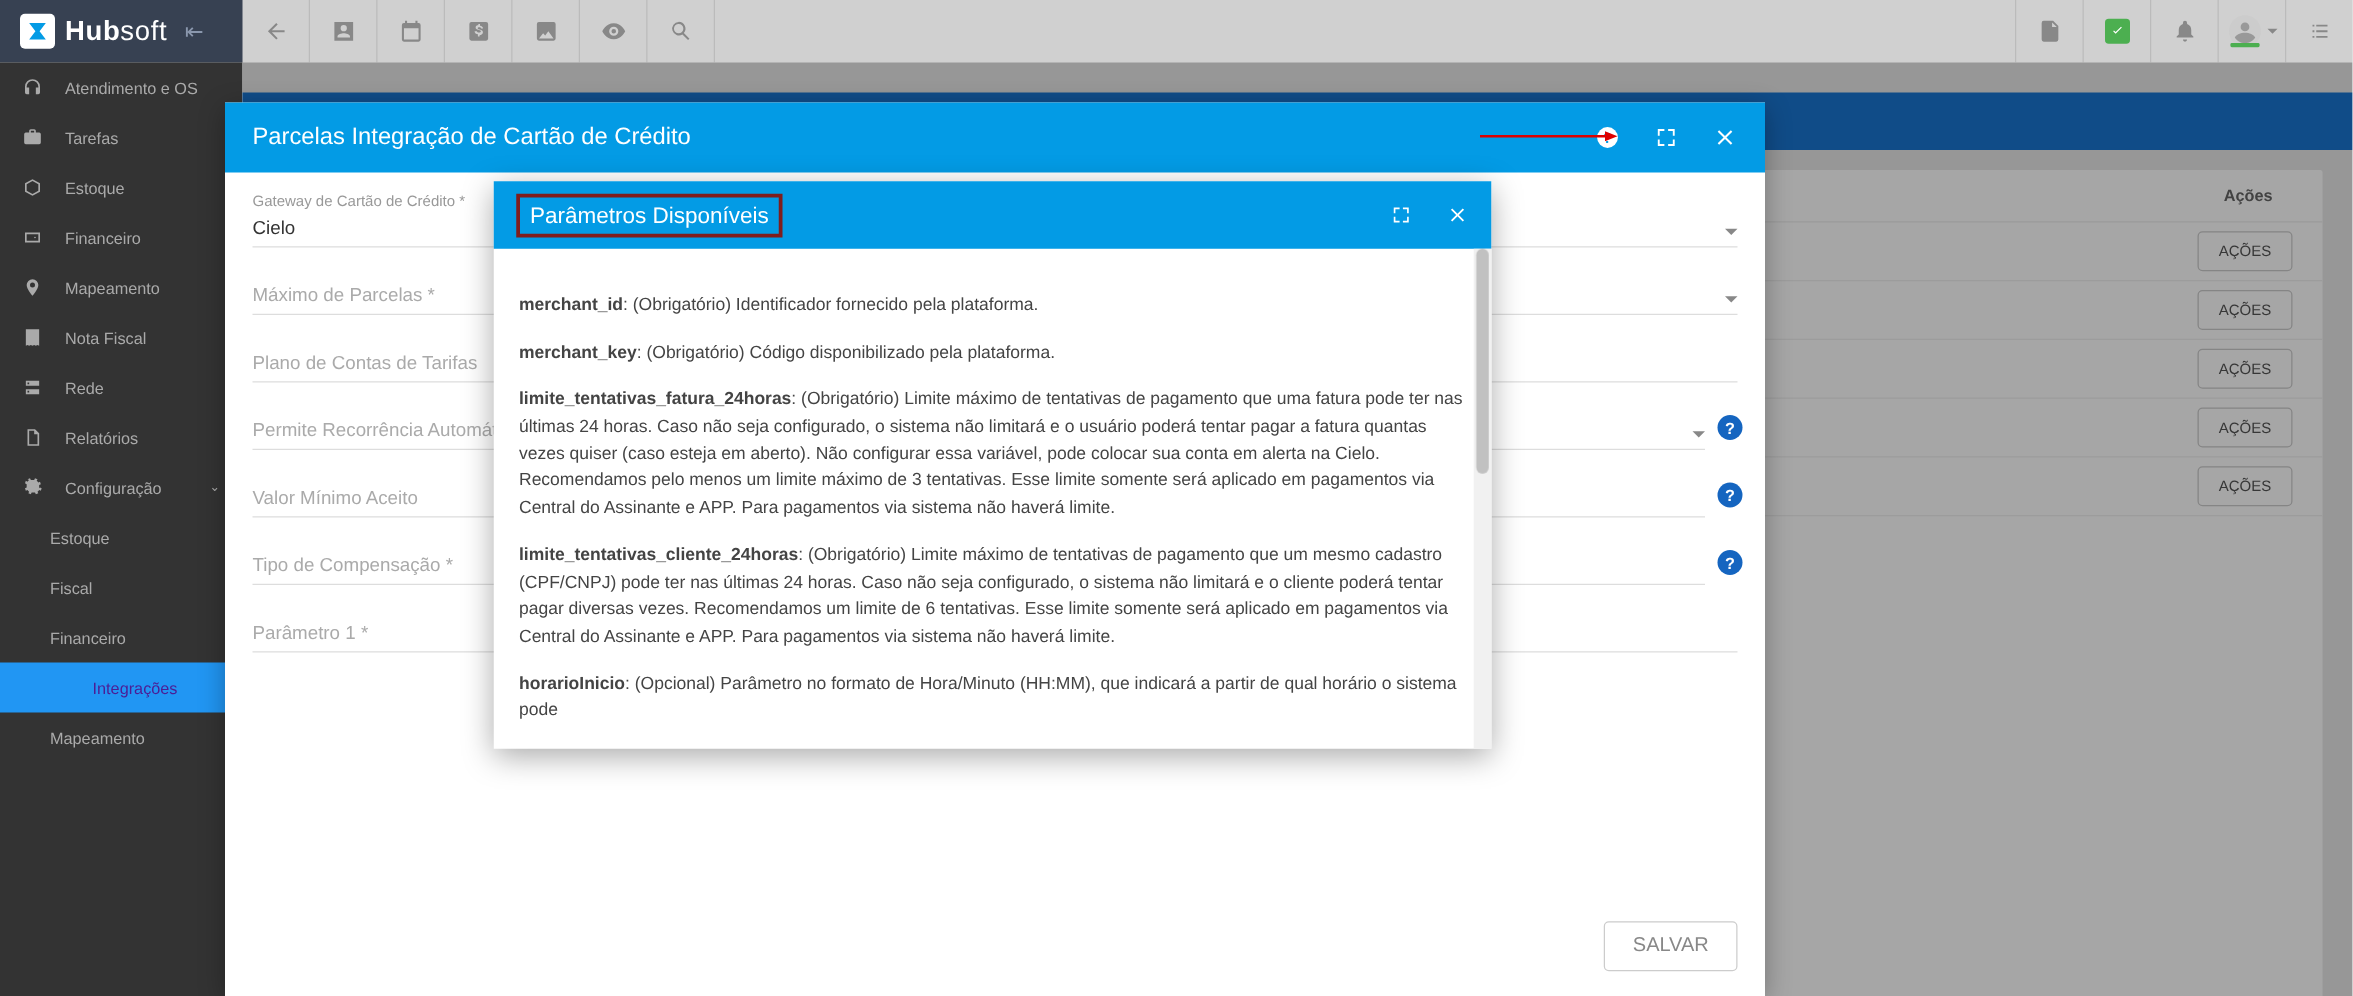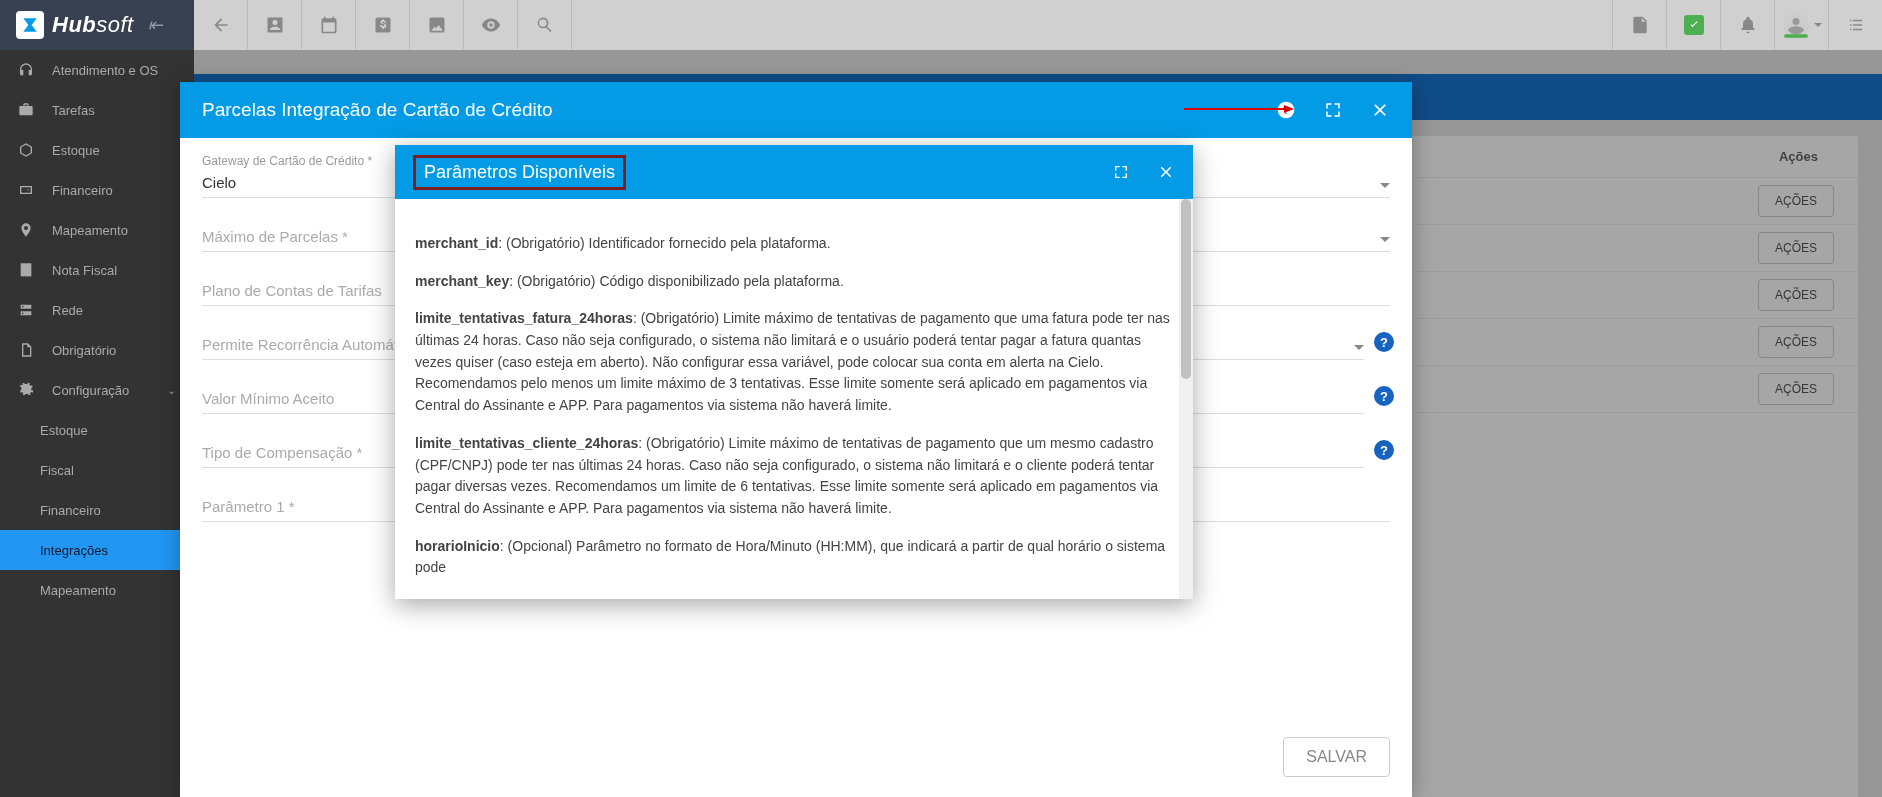--- a/index.html
+++ b/index.html
@@ -1,36 +1,36 @@
 <!DOCTYPE html>
 <html><head>
 <meta charset="utf-8">
 <style>
   * { margin: 0; padding: 0; box-sizing: border-box; font-family: Arial, Helvetica, sans-serif; }
   body { background:#c8c8c8; overflow:hidden; width:1882px; height:797px; position:relative; }
 
   
-  .appbar { position:absolute; top:0; left:0; right:0; height:50px; background:#d0d0d0; display:flex; align-items:center;font-style:italic; }
+  .appbar { position:absolute; top:0; left:0; right:0; height:50px; background:#d0d0d0; display:flex; align-items:center; }
   .appbar-left { display:flex; align-items:center; height:50px; }
   .logo-box { width:194px; height:50px; background:#374152; display:flex; align-items:center; padding-left:16px; gap:8px; }
   .logo-mark { width:28px; height:28px; background:#fff; border-radius:4px; display:flex; align-items:center; justify-content:center; }
   .logo-mark svg { width:20px; height:20px; }
   .logo-text { color:#fff; font-size:22px; font-weight:300; letter-spacing:0.5px; }
   .logo-text b { font-weight:700; }
   .logo-collapse { color:#8a97ad; font-size:18px; margin-left:6px; }
   .appbar-icons { display:flex; align-items:center; height:50px; }
   .appbar-icon { width:54px; height:50px; display:flex; align-items:center; justify-content:center; color:#888; border-right:1px solid #bbb; cursor:pointer; }
   .appbar-right { margin-left:auto; display:flex; align-items:center; height:50px; }
   .appbar-right .appbar-icon { border-right:none; border-left:1px solid #bbb; }
   .badge-green { width:20px; height:20px; background:#4caf50; border-radius:3px; display:flex; align-items:center; justify-content:center; color:#fff; }
 
   
   .sidebar { position:absolute; top:50px; left:0; bottom:0; width:194px; background:#333; color:#aaa; overflow-y:auto; }
   .side-item { display:flex; align-items:center; height:40px; padding:0 18px; gap:18px; font-size:13px; cursor:pointer; }
-  .side-item.active { background:#2196f3; color:#0f172a; }
+  .side-item.active { background:#2196f3; color:#4c1d95;justify-content:center; }
   .side-sub { padding-left:40px; }
   .side-icon { width:16px; height:16px; display:flex; align-items:center; justify-content:center; }
   .side-chev { margin-left:auto; font-size:10px; }
 
   
   .content-bg { position:absolute; top:50px; left:194px; right:0; bottom:0; background:#e8e8e8; }
   .bg-header-strip { position:absolute; top:24px; left:0; right:0; height:46px; background:#1976d2; }
   .bg-card { position:absolute; top:86px; left:24px; right:24px; bottom:0; background:#fff; border-radius:2px 2px 0 0; overflow:hidden; }
   .bg-btn { position:absolute; background:#fff; border:1px solid #ccc; border-radius:4px; height:36px; display:flex; align-items:center; justify-content:center; font-size:13px; color:#555; cursor:pointer; }
   .bg-table-header { height:42px; border-bottom:1px solid #eee; display:flex; align-items:center; justify-content:flex-end; padding-right:40px; font-size:13px; color:#666; font-weight:700; }
@@ -214,21 +214,21 @@
         </svg>
       </span>
       <span>Rede</span>
     </div>
   <div class="side-item">
       <span class="side-icon">
         <svg width="16" height="16" viewBox="0 0 24 24">
           <path fill="#aaa" d="M6 2h9l5 5v15H6V2m2 2v16h10V8h-4V4H8z"></path>
         </svg>
       </span>
-      <span>Obrigatório</span>
+      <span>Relatórios</span>
     </div>
   <div class="side-item">
       <span class="side-icon">
         <svg width="16" height="16" viewBox="0 0 24 24">
           <path fill="#aaa" d="M12 8a4 4 0 110 8 4 4 0 010-8m9 4l2 1-1 3-2-1a8 8 0 01-2 2l1 2-3 1-1-2h-4l-1 2-3-1 1-2a8 8 0 01-2-2l-2 1-1-3 2-1v-4l-2-1 1-3 2 1a8 8 0 012-2L6 2l3-1 1 2h4l1-2 3 1-1 2a8 8 0 012 2l2-1 1 3-2 1v4z"></path>
         </svg>
       </span>
       <span>Configuração</span>
       <span class="side-chev">⌄</span>
     </div>

